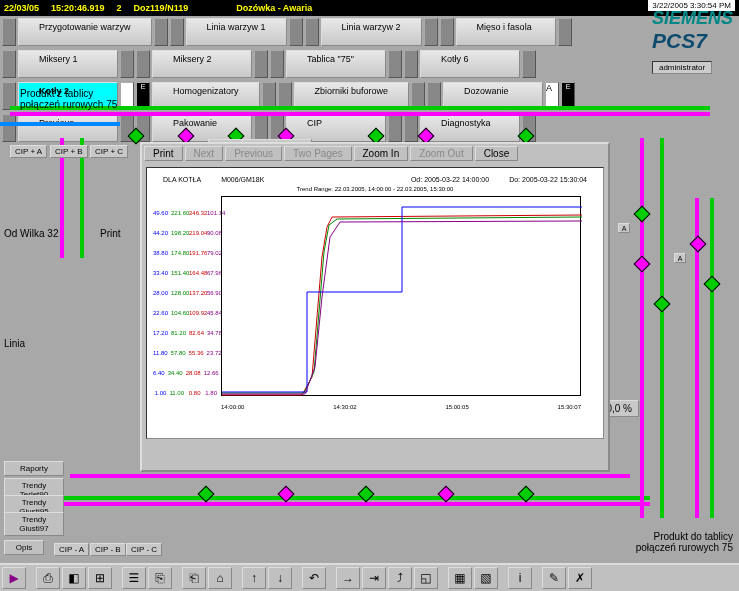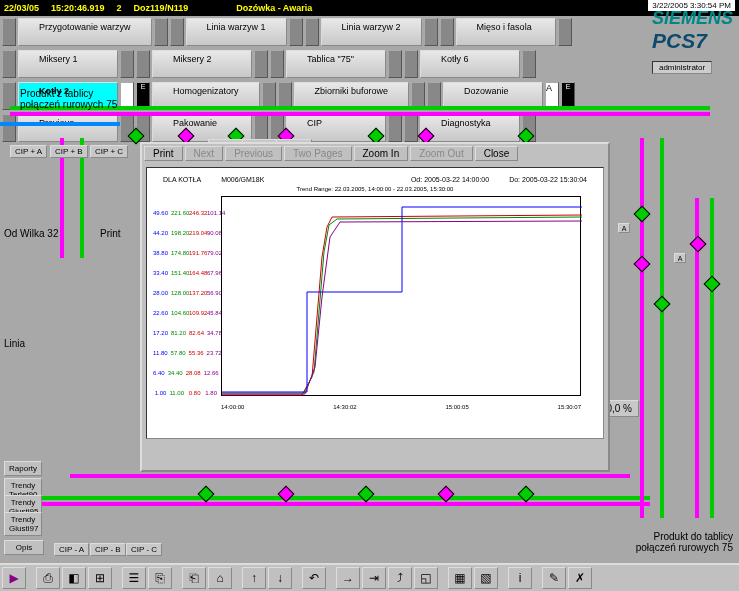--- a/index.html
+++ b/index.html
@@ -44,21 +44,21 @@
 .axis-y .tick { position: absolute; right: 2px; text-align: right; width: 64px; display: flex; gap: 3px; }
 .axis-y .tick span { width: 15px; }
 .axis-y .c1 { color: #00f; } .axis-y .c2 { color: #080; } .axis-y .c3 { color: #c00; } .axis-y .c4 { color: #808; }
 .axis-x { position: absolute; left: 74px; bottom: 28px; width: 360px; font-size: 6px; display: flex; justify-content: space-between; }
 .statusbar { position: absolute; bottom: 0; left: 0; right: 0; height: 16px; background: #c0c0c0; border-top: 1px solid #888; display: flex; align-items: center; padding: 0 4px; font-size: 9px; justify-content: space-between; }
 .statusbar .right { display: flex; gap: 4px; }
 .statusbar .box { border: 1px inset #888; padding: 0 4px; font-size: 8px; }
 
 .cip-btn { position: absolute; background: #c8c8c8; border: 1px outset #ddd; padding: 1px 4px; font-size: 8px; text-align: center; }
 
-.side-btn { position: absolute; background: #c0c0c0; border: 1px outset #ddd; padding: 2px 4px; font-size: 8px; width: 38px; text-align: center; }
+.side-btn { position: absolute; background: #c0c0c0; border: 1px outset #ddd; padding: 2px 4px; font-size: 8px; width: 60px; text-align: center; }
 
 .bottom-toolbar { position: absolute; bottom: 0; left: 0; width: 739px; height: 28px; background: #c0c0c0; border-top: 2px outset #ddd; display: flex; gap: 2px; padding: 2px; align-items: center; }
 .tb-btn { width: 24px; height: 22px; background: #c0c0c0; border: 1px outset #ddd; display: flex; align-items: center; justify-content: center; font-size: 12px; }
 
 .lbl { position: absolute; font-size: 10px; font-weight: normal; }
 .valve { position: absolute; width: 12px; height: 12px; background: #0c0; transform: rotate(45deg); border: 1px solid #000; }
 .valve.m { background: #f0f; }
 .micro { position: absolute; font-size: 7px; background: #c8c8c8; border: 1px outset #ddd; width: 12px; height: 10px; text-align: center; line-height: 9px; }
 .pct-box { position: absolute; background: #c8c8c8; border: 1px outset #ddd; padding: 2px 6px; font-size: 10px; }
 </style>

